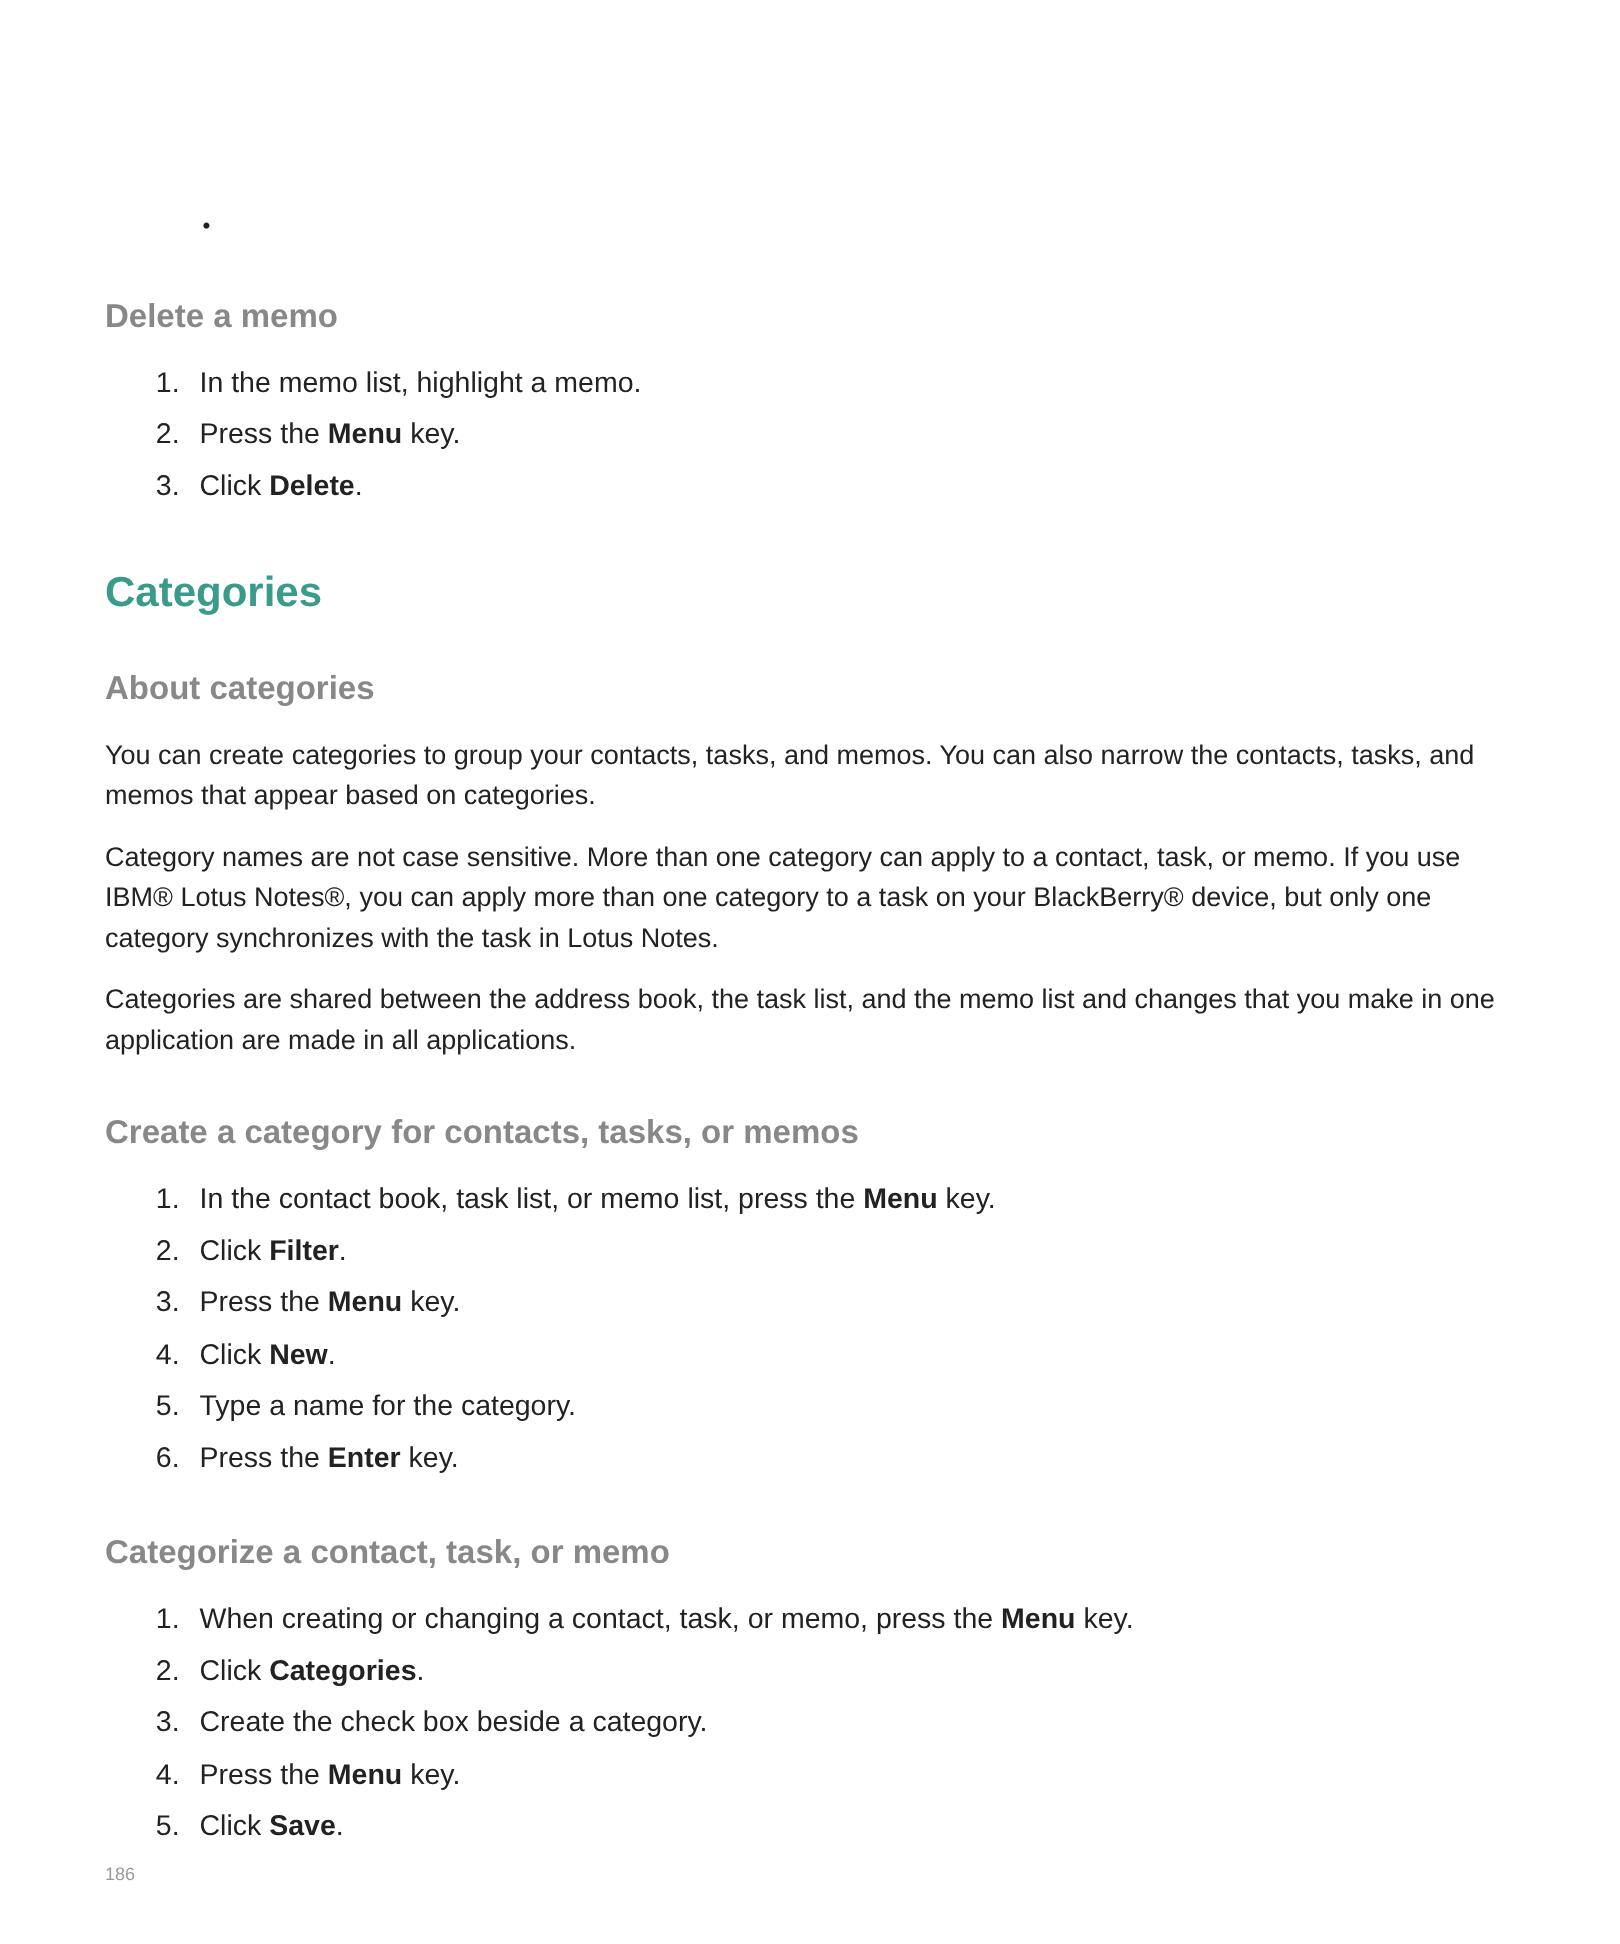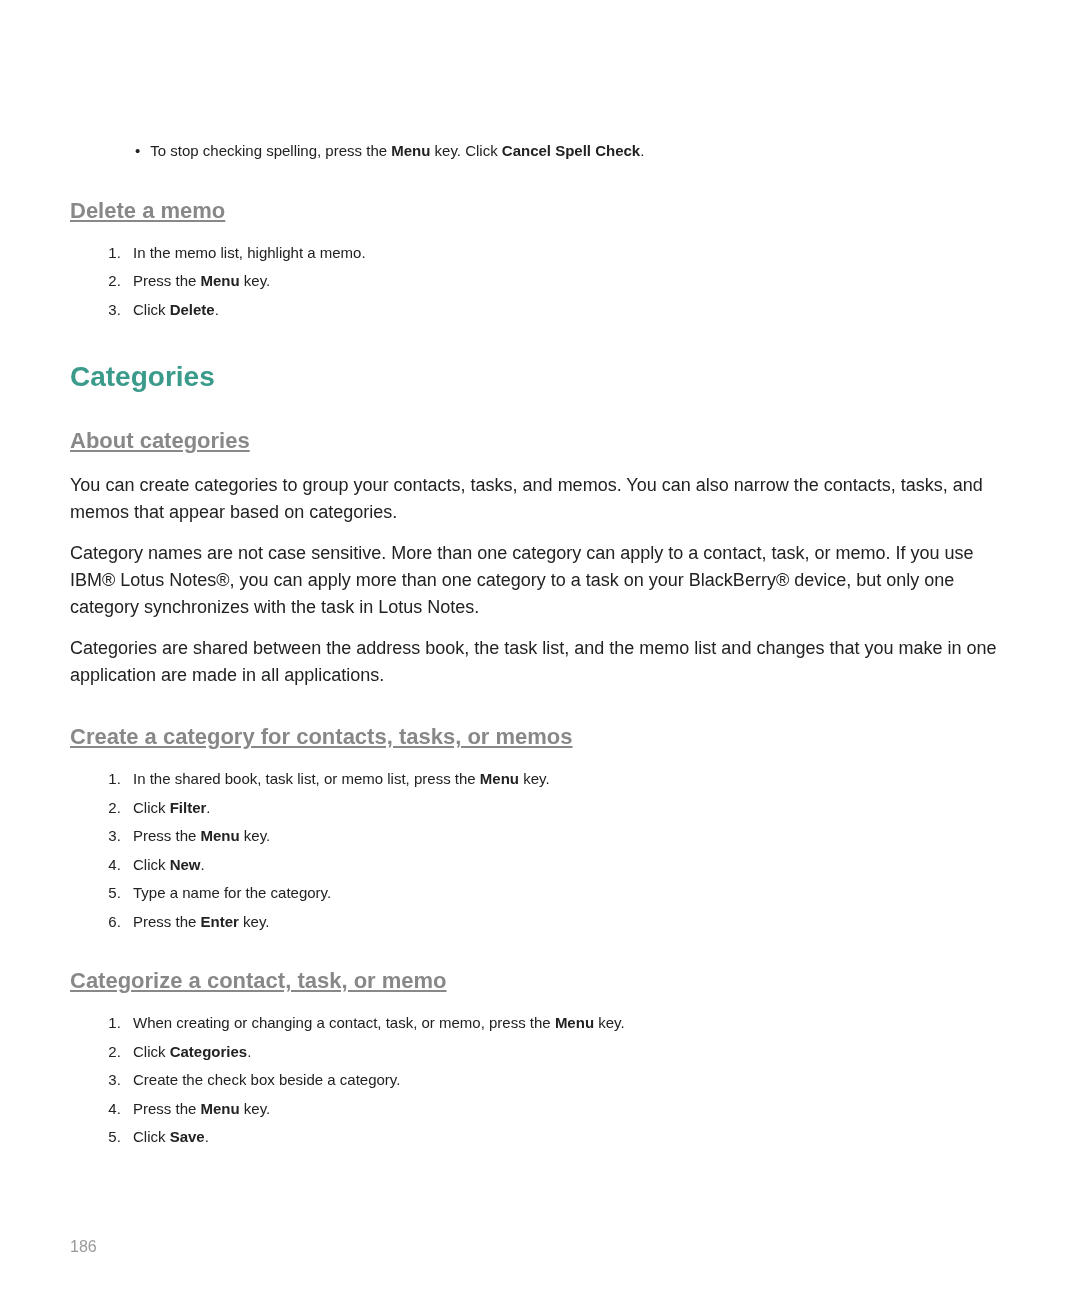--- a/index.html
+++ b/index.html
@@ -25,81 +25,77 @@
     }
     .bullet-item .dot {
       margin-right: 10px;
     }
     .h3 {
       color: #888;
       font-size: 22px;
       font-weight: bold;
       margin-top: 35px;
       margin-bottom: 18px;
-      text-decoration: underline;
     }
     .h2 {
       color: #3b9b8b;
       font-size: 28px;
       font-weight: bold;
       margin-top: 40px;
       margin-bottom: 28px;
     }
     ol {
       margin-left: 55px;
-      font-size: 15px;
+      font-size: 19px;
       line-height: 1.5;
     }
     ol li {
       padding-left: 8px;
       margin-bottom: 6px;
     }
     .para {
       font-size: 18px;
       line-height: 1.5;
       margin-bottom: 14px;
     }
     .page-number {
       position: absolute;
       bottom: 40px;
       left: 70px;
       color: #999;
-      font-size: 16px;
+      font-size: 12px;
     }
     b {
       font-weight: bold;
     }
   </style>
 </head>
 <body>
 
 <div class="bullet-item">
   <span class="dot">•</span>
-  <span>
-    <span>To stop checking spelling, press the </span><b>Menu</b><span> key. Click </span><b>Cancel Spell Check</b><span>.</span>
-  </span>
 </div>
 
 <h3 class="h3">Delete a memo</h3>
 <ol>
   <li><span>In the memo list, highlight a memo.</span></li>
   <li><span>Press the </span><b>Menu</b><span> key.</span></li>
   <li><span>Click </span><b>Delete</b><span>.</span></li>
 </ol>
 
 <h2 class="h2">Categories</h2>
 
 <h3 class="h3">About categories</h3>
 <p class="para">You can create categories to group your contacts, tasks, and memos. You can also narrow the contacts, tasks, and memos that appear based on categories.</p>
 <p class="para">Category names are not case sensitive. More than one category can apply to a contact, task, or memo. If you use IBM® Lotus Notes®, you can apply more than one category to a task on your BlackBerry® device, but only one category synchronizes with the task in Lotus Notes.</p>
 <p class="para">Categories are shared between the address book, the task list, and the memo list and changes that you make in one application are made in all applications.</p>
 
 <h3 class="h3">Create a category for contacts, tasks, or memos</h3>
 <ol>
-  <li><span>In the shared book, task list, or memo list, press the </span><b>Menu</b><span> key.</span></li>
+  <li><span>In the contact book, task list, or memo list, press the </span><b>Menu</b><span> key.</span></li>
   <li><span>Click </span><b>Filter</b><span>.</span></li>
   <li><span>Press the </span><b>Menu</b><span> key.</span></li>
   <li><span>Click </span><b>New</b><span>.</span></li>
   <li><span>Type a name for the category.</span></li>
   <li><span>Press the </span><b>Enter</b><span> key.</span></li>
 </ol>
 
 <h3 class="h3">Categorize a contact, task, or memo</h3>
 <ol>
   <li><span>When creating or changing a contact, task, or memo, press the </span><b>Menu</b><span> key.</span></li>

